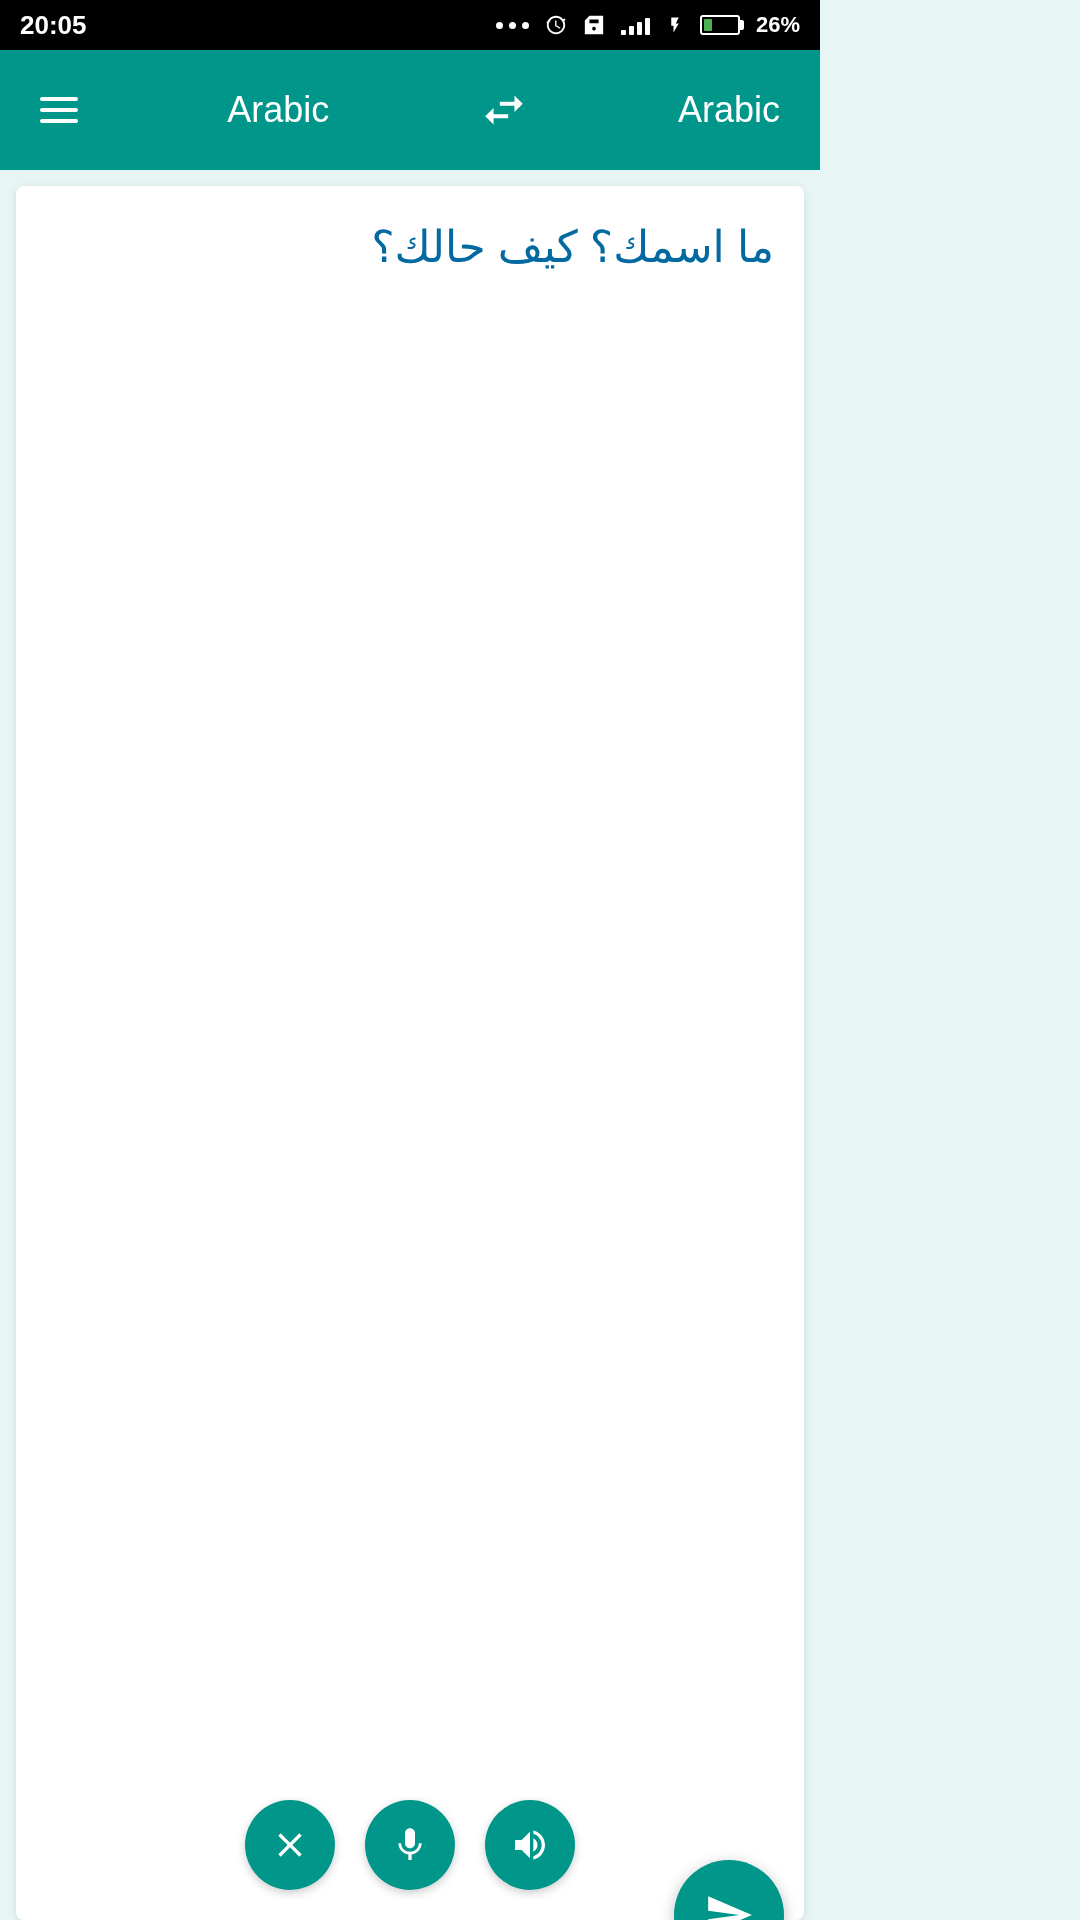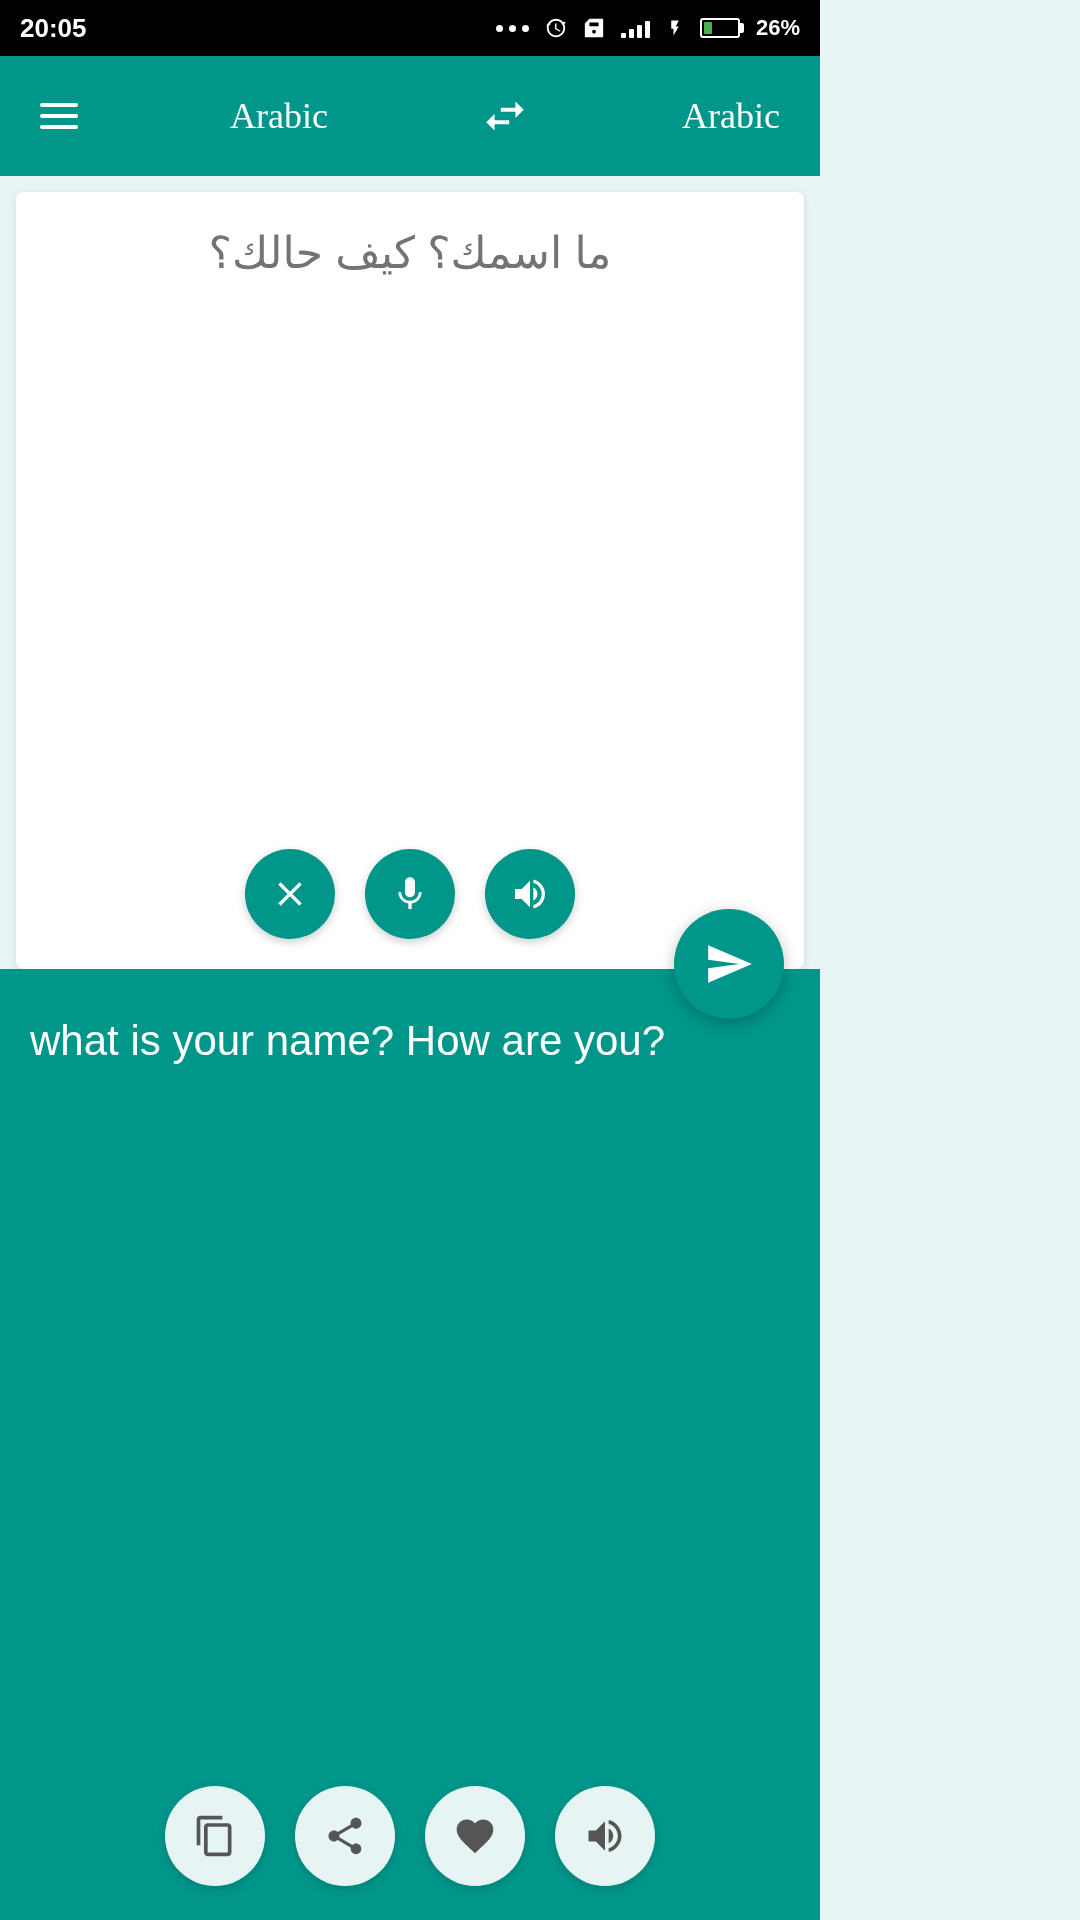--- a/index.html
+++ b/index.html
@@ -10,21 +10,21 @@
       height: 1920px;
       font-family: 'Segoe UI', Arial, sans-serif;
       background: #e8f5f5;
       overflow: hidden;
     }
 
     
     .status-bar {
       background: #000;
       color: #fff;
-      height: 56px;
+      height: 50px;
       display: flex;
       align-items: center;
       justify-content: space-between;
       padding: 0 20px;
       font-size: 26px;
       font-weight: 600;
     }
 
     .status-right {
       display: flex;
@@ -92,21 +92,20 @@
       height: 4px;
       background: #fff;
       border-radius: 2px;
     }
 
     .header-lang {
       color: #fff;
       font-size: 36px;
       font-weight: 400;
       cursor: pointer;
-      font-family: Liberation Serif, serif;
     }
 
     .header-swap {
       color: #fff;
       font-size: 42px;
       cursor: pointer;
       display: flex;
       align-items: center;
     }
 
@@ -117,23 +116,23 @@
 
     
     .content {
       display: flex;
       flex-direction: column;
       height: calc(1920px - 50px - 120px);
     }
 
     .input-text {
       font-size: 44px;
-      text-align: center;
+      text-align: right;
       direction: rtl;
-      color: #737373;
+      color: #0369a1;
       line-height: 1.4;
       flex: 1;
     }
 
     .input-actions {
       position: absolute;
       bottom: 30px;
       left: 50%;
       transform: translateX(-50%);
       display: flex;
@@ -352,43 +351,14 @@
       </div>
     </div>
 
     <button class="send-btn">
       <svg viewBox="0 0 24 24" fill="white" width="52" height="52">
         <path d="M2.01 21L23 12 2.01 3 2 10l15 2-15 2z"></path>
       </svg>
     </button>
   </div>
 
-  <div class="bottom-panel">
-    <div class="output-text">what is your name? How are you?</div>
-    <div class="output-actions">
-
-      <button class="output-action-btn">
-        <svg viewBox="0 0 24 24">
-          <path d="M16 1H4c-1.1 0-2 .9-2 2v14h2V3h12V1zm3 4H8c-1.1 0-2 .9-2 2v14c0 1.1.9 2 2 2h11c1.1 0 2-.9 2-2V7c0-1.1-.9-2-2-2zm0 16H8V7h11v14z"></path>
-        </svg>
-      </button>
-
-      <button class="output-action-btn">
-        <svg viewBox="0 0 24 24">
-          <path d="M18 16.08c-.76 0-1.44.3-1.96.77L8.91 12.7c.05-.23.09-.46.09-.7s-.04-.47-.09-.7l7.05-4.11c.54.5 1.25.81 2.04.81 1.66 0 3-1.34 3-3s-1.34-3-3-3-3 1.34-3 3c0 .24.04.47.09.7L8.04 9.81C7.5 9.31 6.79 9 6 9c-1.66 0-3 1.34-3 3s1.34 3 3 3c.79 0 1.5-.31 2.04-.81l7.12 4.16c-.05.21-.08.43-.08.65 0 1.61 1.31 2.92 2.92 2.92 1.61 0 2.92-1.31 2.92-2.92s-1.31-2.92-2.92-2.92z"></path>
-        </svg>
-      </button>
-
-      <button class="output-action-btn">
-        <svg viewBox="0 0 24 24">
-          <path d="M12 21.35l-1.45-1.32C5.4 15.36 2 12.28 2 8.5 2 5.42 4.42 3 7.5 3c1.74 0 3.41.81 4.5 2.09C13.09 3.81 14.76 3 16.5 3 19.58 3 22 5.42 22 8.5c0 3.78-3.4 6.86-8.55 11.54L12 21.35z"></path>
-        </svg>
-      </button>
-
-      <button class="output-action-btn">
-        <svg viewBox="0 0 24 24">
-          <path d="M3 9v6h4l5 5V4L7 9H3zm13.5 3c0-1.77-1.02-3.29-2.5-4.03v8.05c1.48-.73 2.5-2.25 2.5-4.02zM14 3.23v2.06c2.89.86 5 3.54 5 6.71s-2.11 5.85-5 6.71v2.06c4.01-.91 7-4.49 7-8.77s-2.99-7.86-7-8.77z"></path>
-        </svg>
-      </button>
-    </div>
-  </div>
 
 </div>
 
 </body></html>

